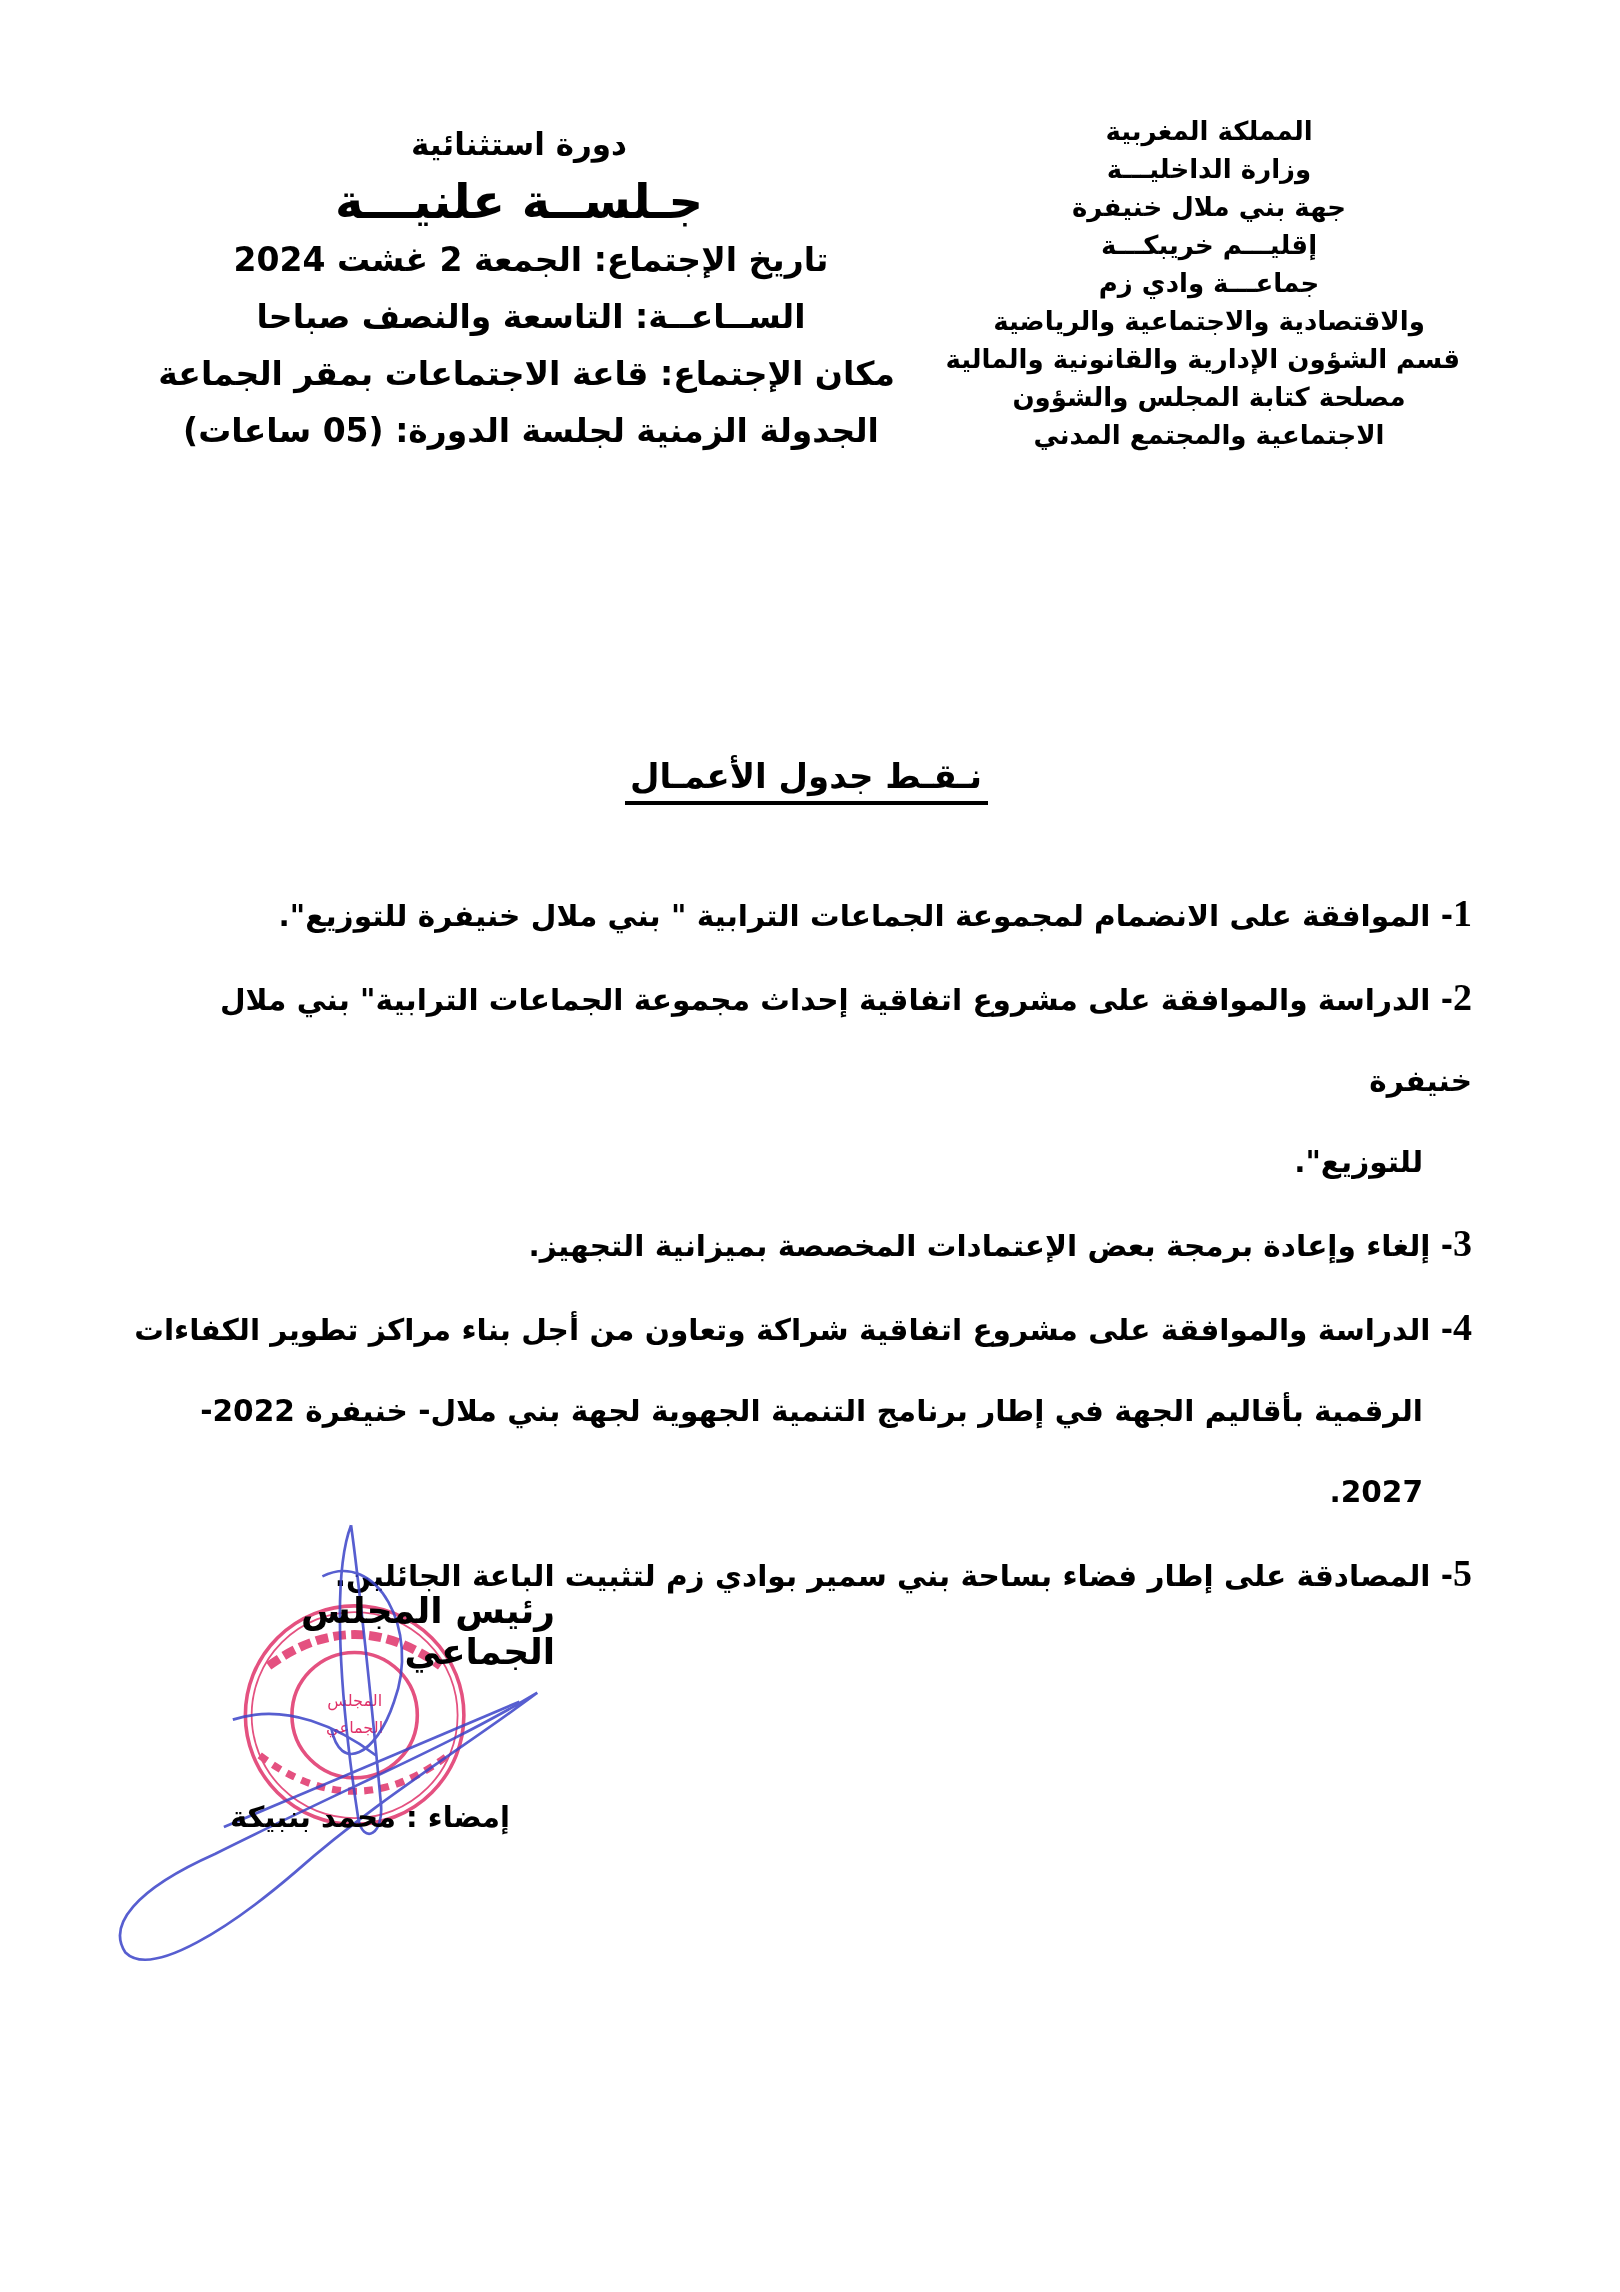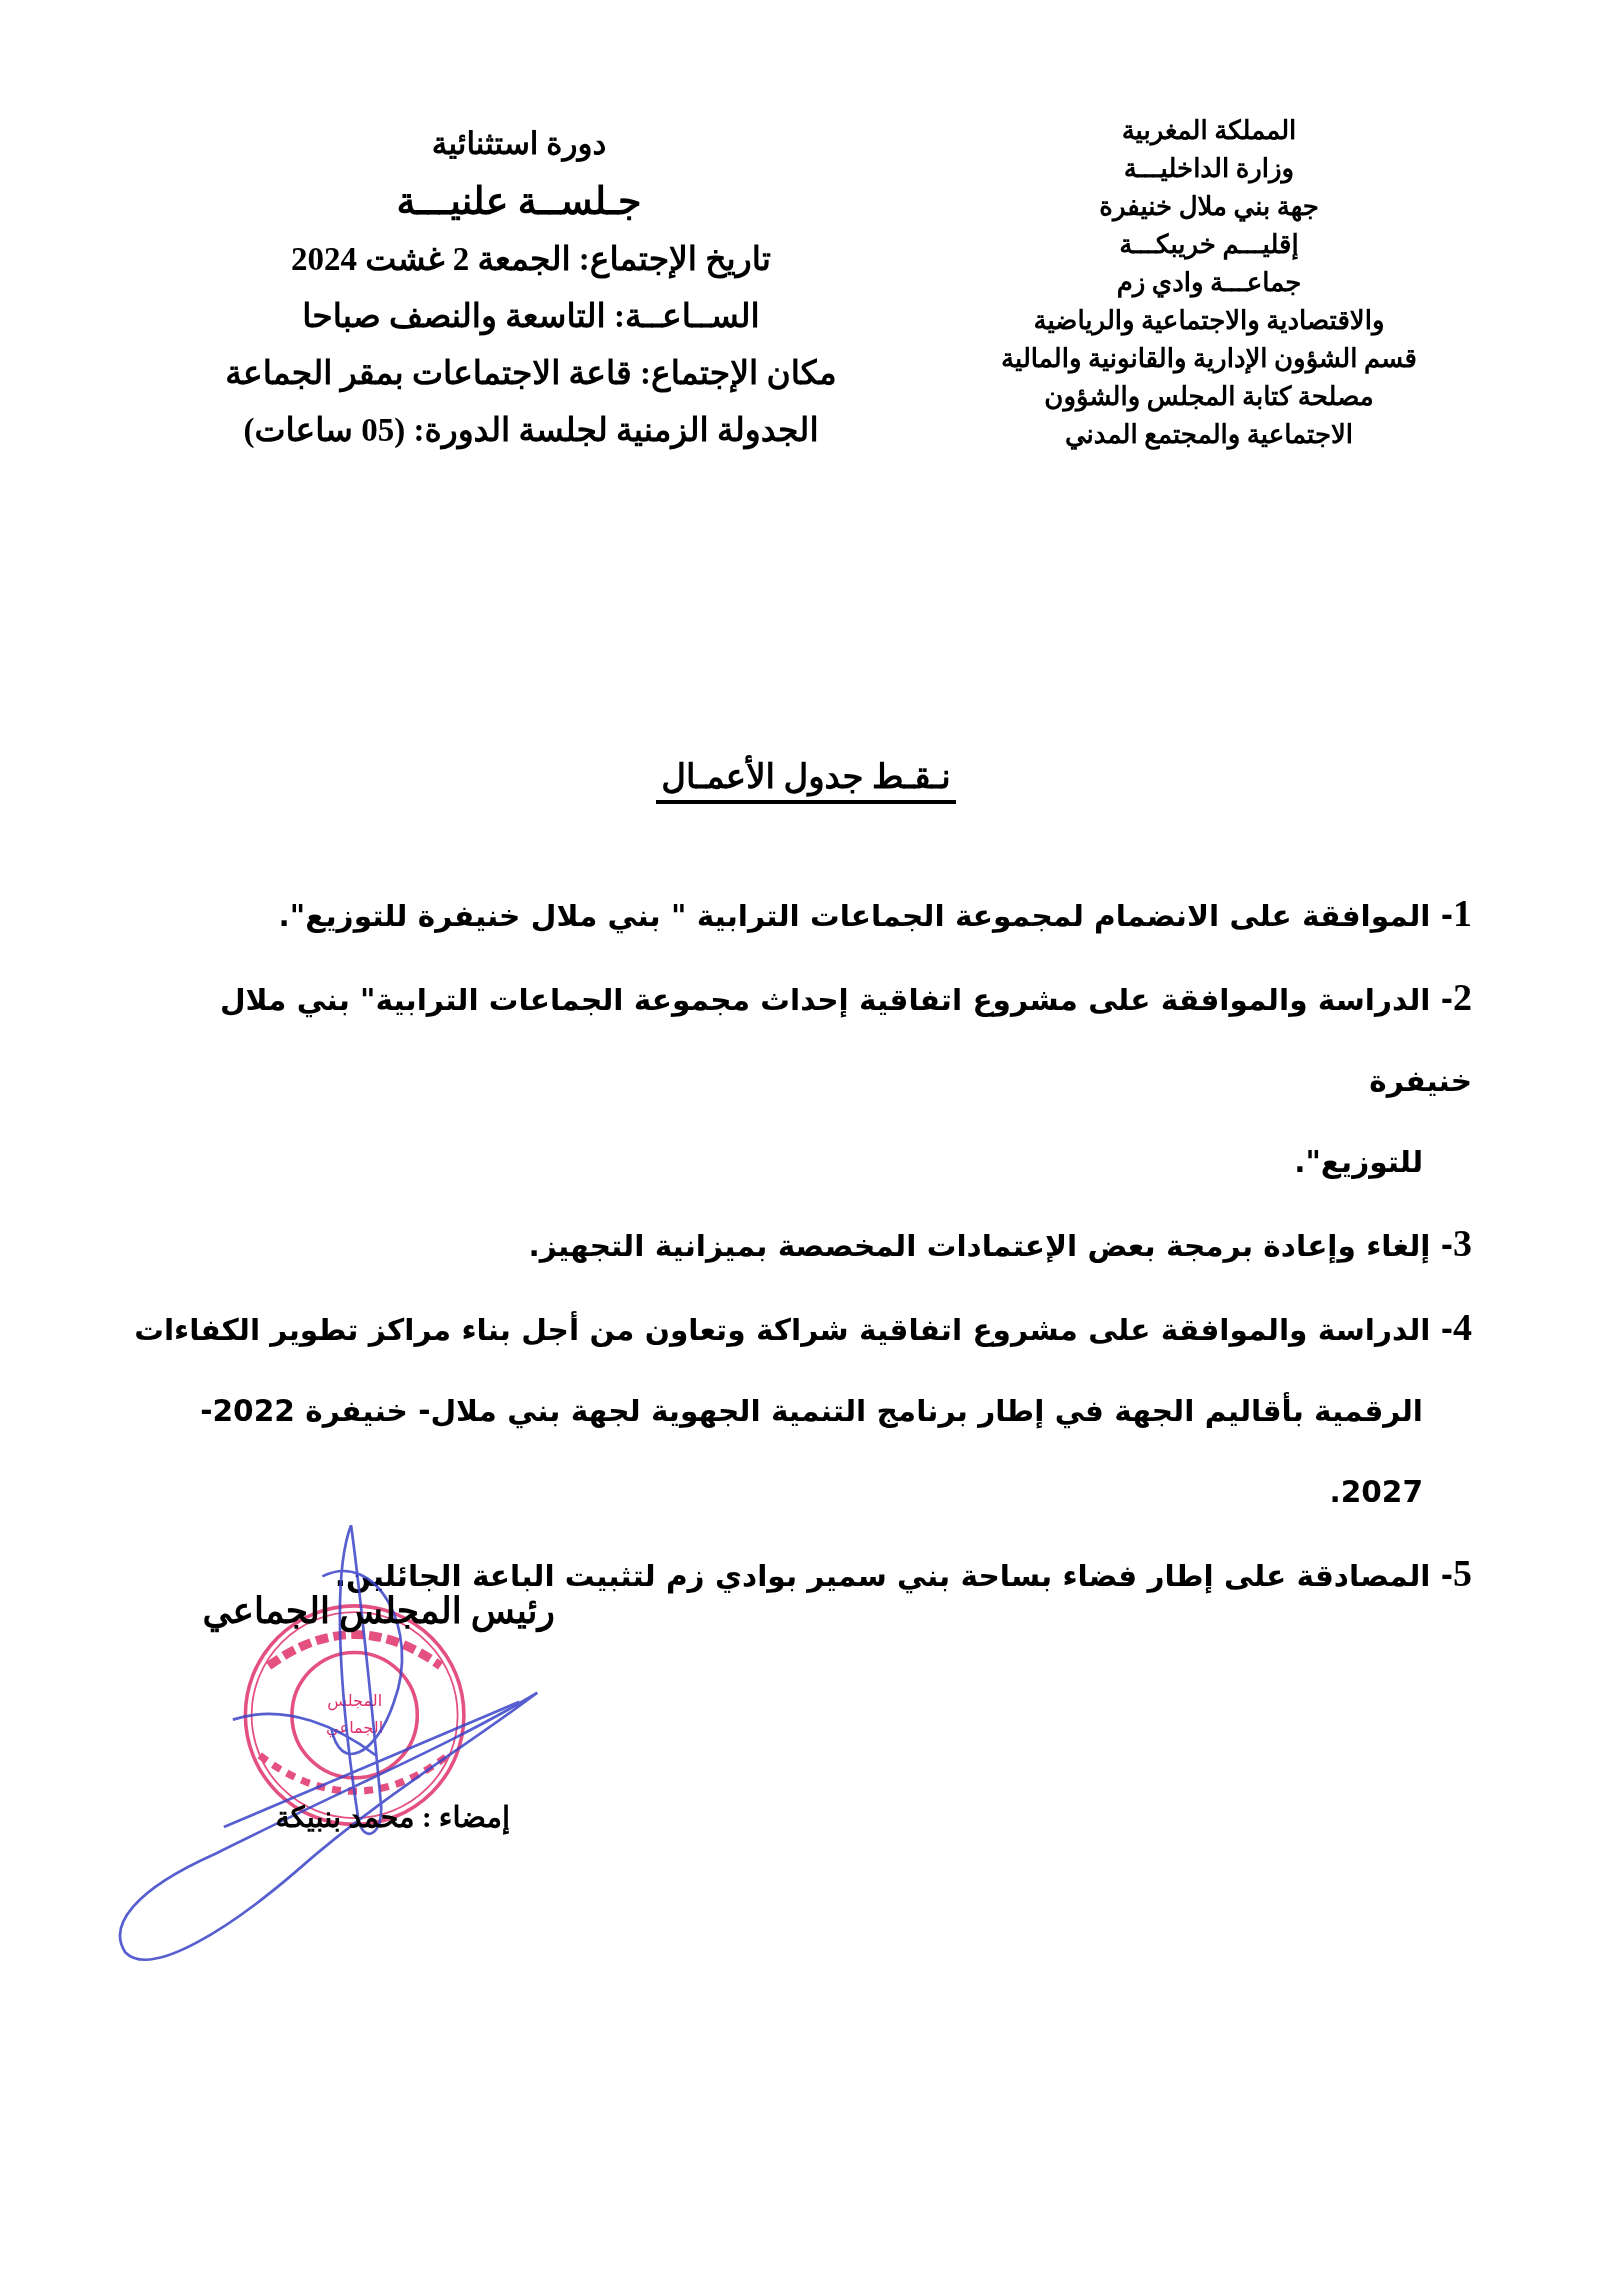--- a/index.html
+++ b/index.html
@@ -1,23 +1,23 @@
 <!DOCTYPE html>
 <html lang="ar" dir="rtl" style="font-size:14.3px"><head>
   <meta charset="utf-8">
   <style>
     html, body { margin: 0; padding: 0; background: #ffffff; }
     body { width: 1620px; height: 2293px; position: relative; overflow: hidden; color: #000;
       font-family: "DejaVu Sans", "Liberation Sans", sans-serif; }
-    .block { position: absolute; text-align: center; direction: rtl; font-family: Liberation Serif, serif; }
+    .block { position: absolute; text-align: center; direction: rtl; }
     .right-header { left: 958px; top: 112px; width: 502px; }
     .right-header .line { font-weight: bold; font-size: 26px; line-height: 38px; white-space: nowrap; }
     .left-header { left: 143px; top: 116px; width: 752px; }
     .left-header .l0 { font-weight: bold; font-size: 31px; line-height: 56px; }
-    .left-header .l1 { font-weight: bold; font-size: 38px; line-height: 59px; letter-spacing: 5.4px; }
+    .left-header .l1 { font-weight: bold; font-size: 48px; line-height: 59px; letter-spacing: 5.4px; }
     .left-header .l2 { font-weight: bold; font-size: 33px; line-height: 57px; white-space: nowrap; margin-left: 24px; }
     .agenda-title { left: 591px; top: 748px; width: 430px; font-weight: bold; font-size: 34px;
       line-height: 57px; }
     .agenda-title span { border-bottom: 4.5px solid #000; padding: 0 5.4px 5.4px 5.4px; }
     .agenda { position: absolute; right: 148px; top: 873px; width: 1361px; direction: rtl; }
     .item { font-weight: bold; font-size: 29.6px; line-height: 81px; text-align: right; }
     .item .num { font-family: "Liberation Serif", serif; font-size: 38px; }
     .item .cont { display: block; padding-right: 49px; }
     .sig-title { left: 179px; top: 1590px; width: 376px; font-weight: bold; font-size: 36px; text-align: right; }
     .sig-name { left: 179px; top: 1800px; width: 331px; font-weight: bold; font-size: 29px; text-align: right; }

